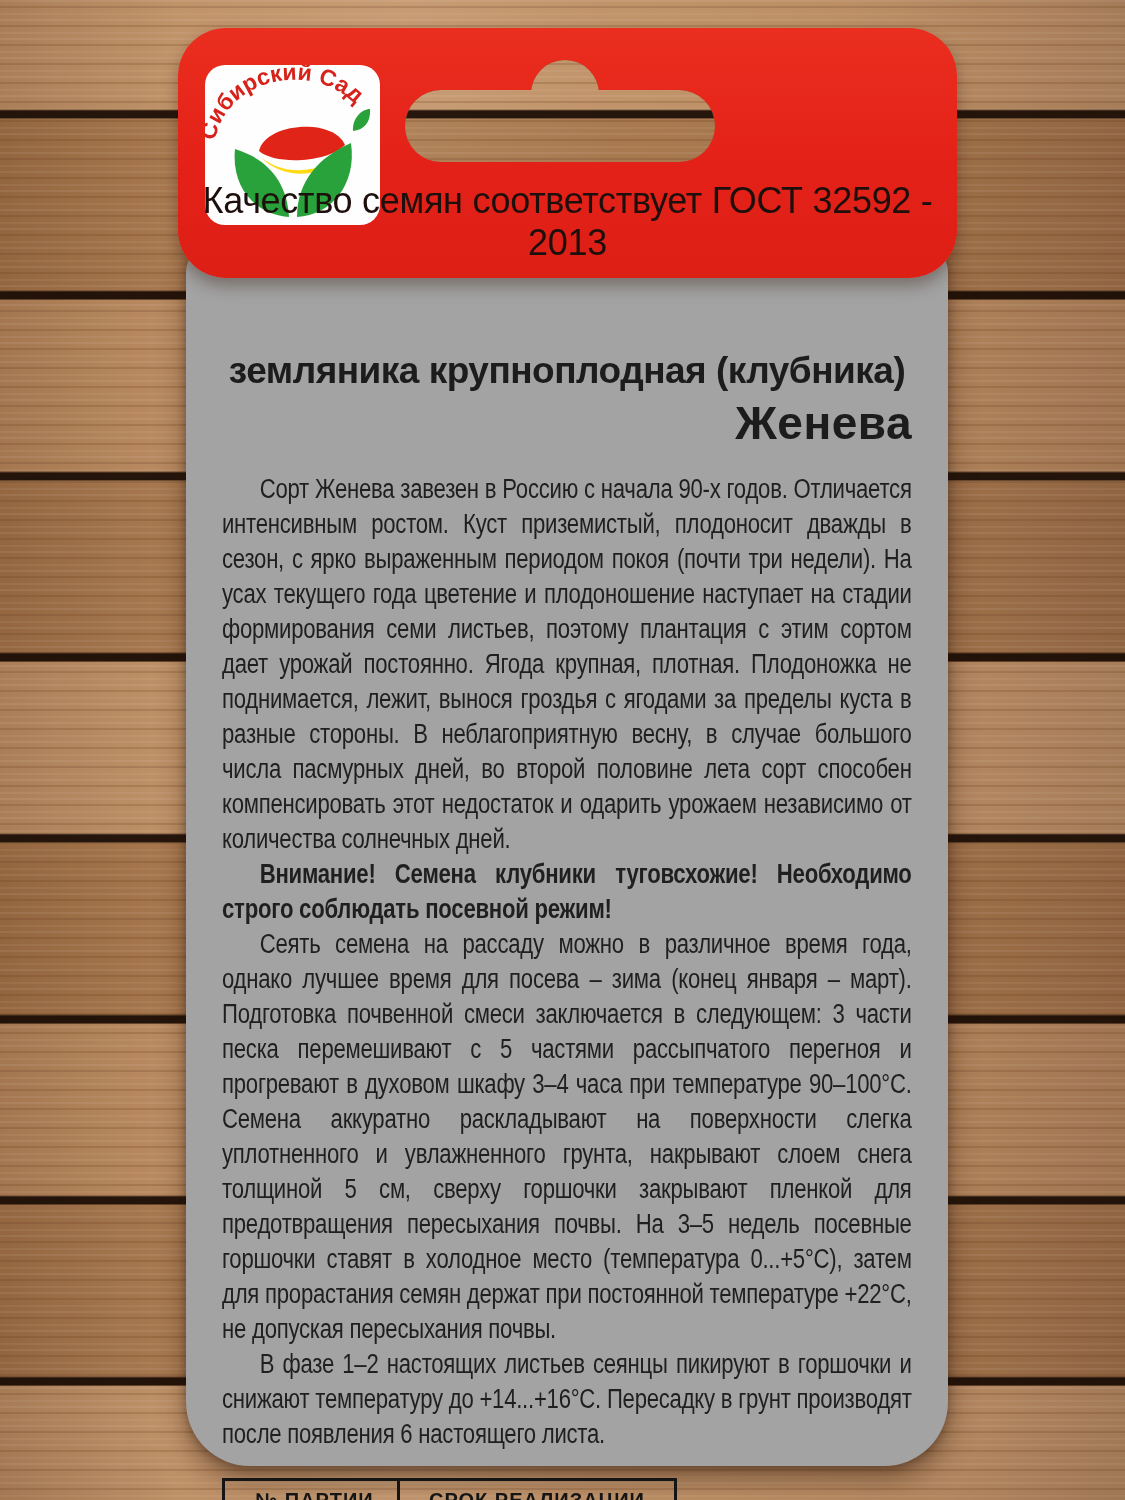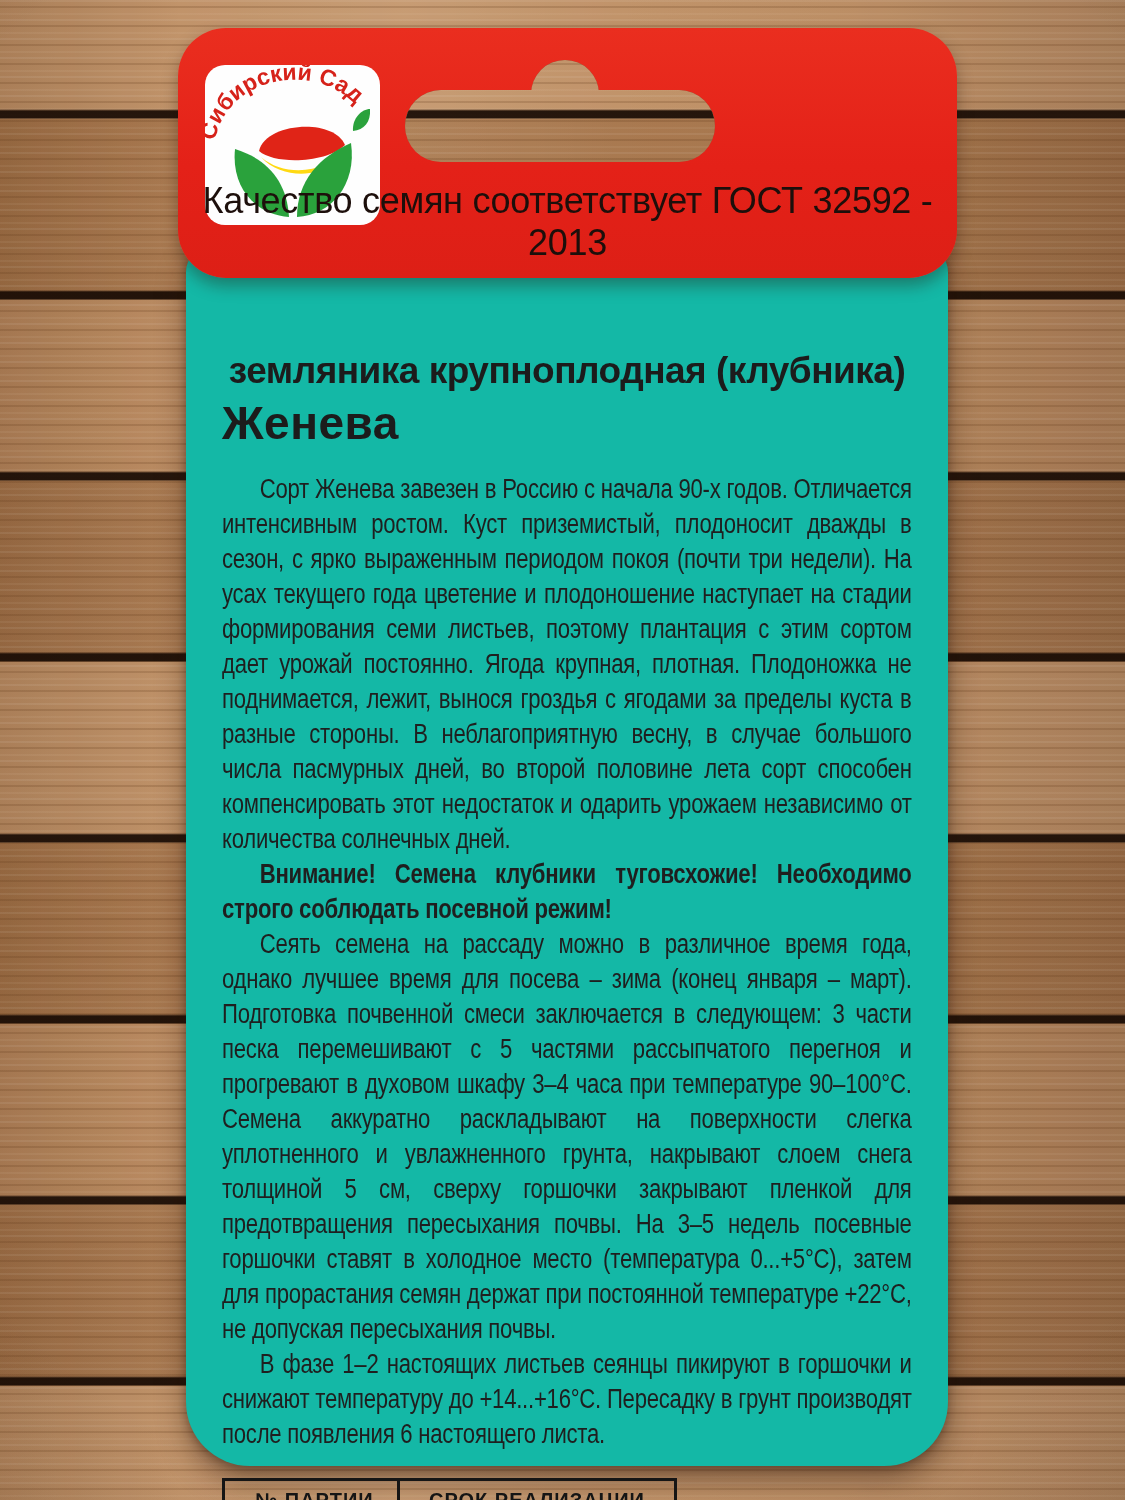--- a/index.html
+++ b/index.html
@@ -39,21 +39,21 @@
     background-color: #b8875c;
     background-image: var(--wood-img);
     background-position: var(--wood-pos);
   }
   .bg { left: 0; top: 0; z-index: 0; }
 
   
   .card {
     position: absolute; left: 186px; top: 246px;
     width: 762px; height: 1220px;
-    background: #14b8a6;
+    background: #a3a3a3;
     border-radius: 26px 26px 64px 64px;
     box-shadow: 0 14px 30px rgba(40,18,6,0.45), 0 3px 8px rgba(40,18,6,0.30);
     z-index: 1;
   }
   .card-content { padding: 104px 36px 0 36px; color: #1c1c1c; }
 
   
   .tab {
     position: absolute; left: 178px; top: 28px;
     width: 779px; height: 250px;
@@ -73,21 +73,21 @@
     font-size: 36px; color: #1d0f0b; letter-spacing: -0.3px;
   }
   .slot, .bump { position: absolute; overflow: hidden; z-index: 3; }
   .slot { left: 405px; top: 90px; width: 310px; height: 72px; border-radius: 36px; box-shadow: inset 0 3px 6px rgba(0,0,0,0.45); }
   .bump { left: 531px; top: 60px; width: 68px; height: 68px; border-radius: 50%; box-shadow: inset 0 3px 5px rgba(0,0,0,0.4); }
   .slot .wood-fill { left: -405px; top: -90px; }
   .bump .wood-fill { left: -531px; top: -60px; }
 
   
   .t-category { text-align: center; font-weight: bold; font-size: 37px; letter-spacing: -0.5px; }
-  .t-variety  { text-align: left; font-weight: bold; font-size: 46px; letter-spacing: 0.5px; margin-top: 4px; }
+  .t-variety  { text-align: right; font-weight: bold; font-size: 46px; letter-spacing: 0.5px; margin-top: 4px; }
   .copy {
     width: 841px; transform: scaleX(0.82); transform-origin: 0 0;
     margin-top: 22px;
   }
   .copy p {
     margin: 0; text-align: justify; text-indent: 46px;
     font-size: 27px; line-height: 35px; letter-spacing: -0.3px; color: #1f1f1f;
   }
   .copy p.warn { font-weight: bold; }
 

